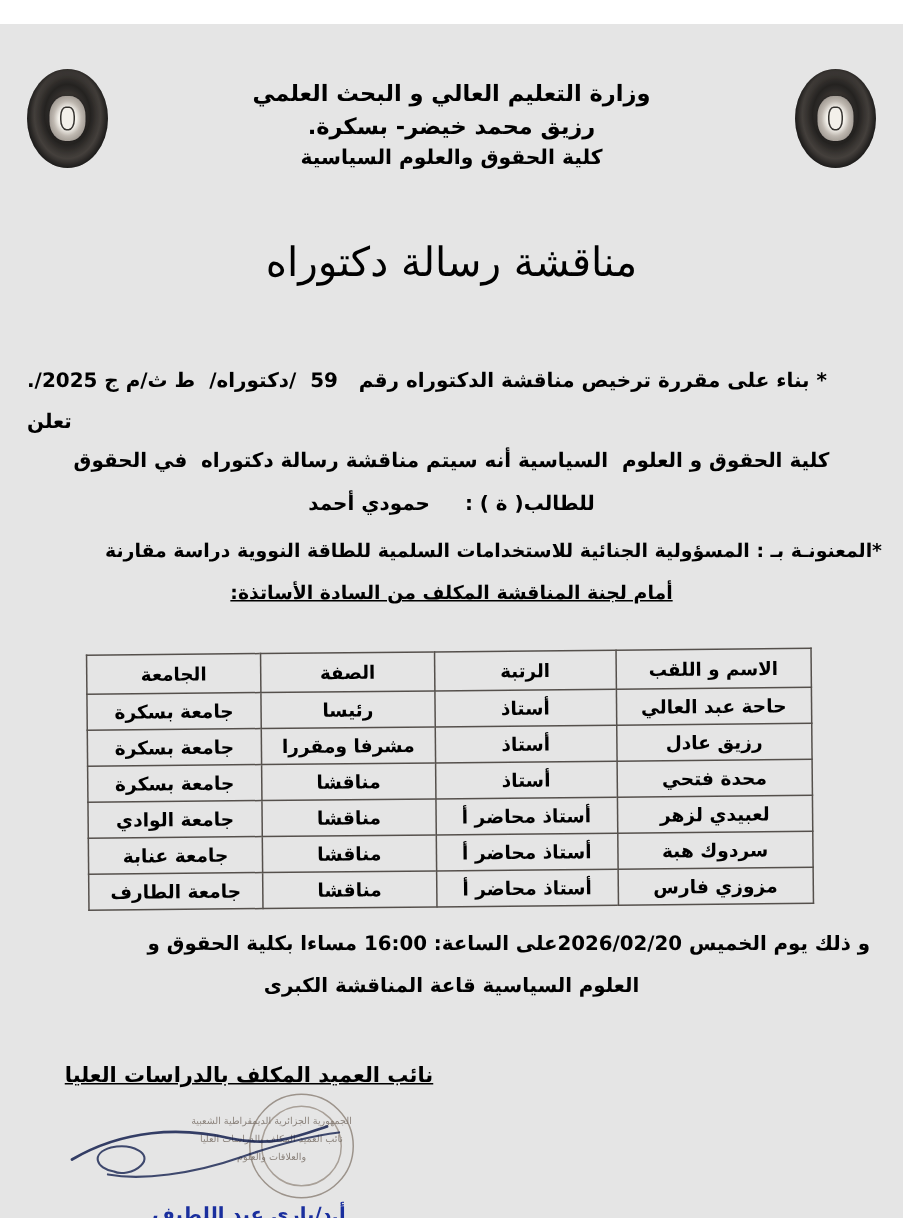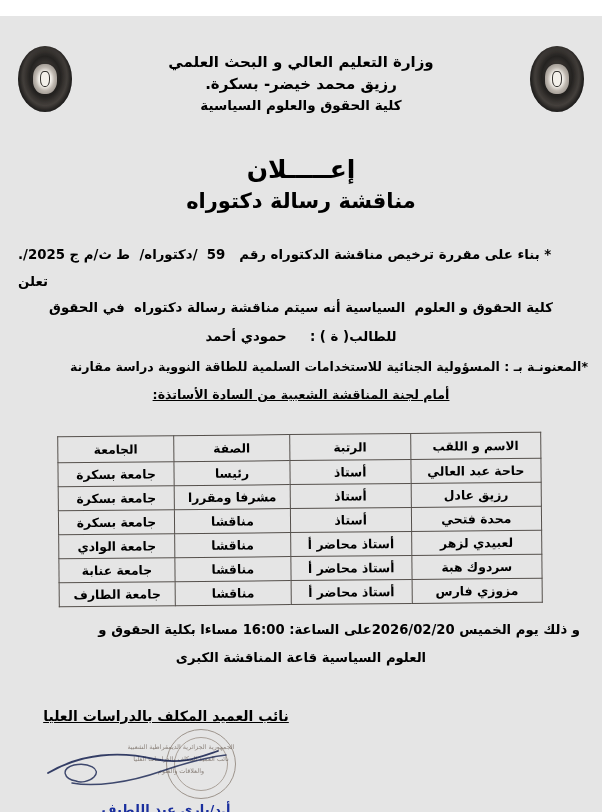--- a/index.html
+++ b/index.html
@@ -82,22 +82,22 @@
     left: 0; right: 0;
     text-align: center;
   }
   .title-main {
     font-size: 25px;
     font-weight: bold;
     letter-spacing: 1px;
     line-height: 1.15;
   }
   .title-sub {
-    font-size: 21px;
-    font-weight: bold;
+    font-size: 27px;
+    font-weight: normal;
     margin-top: 4px;
     line-height: 1.2;
   }
 
   
   .body-block {
     position: absolute;
     top: 226px;
     left: 18px;
     right: 18px;
@@ -255,41 +255,40 @@
       <div class="emblem"></div>
     </div>
     <div class="header-lines">
       <div class="hline1">وزارة التعليم العالي و البحث العلمي</div>
       <div class="hline2">رزيق محمد خيضر- بسكرة.</div>
       <div class="hline3">كلية الحقوق والعلوم السياسية</div>
     </div>
   </div>
 
   <div class="title-block">
-    <div class="title-main">إعـــــلان</div>
     <div class="title-sub">مناقشة رسالة دكتوراه</div>
   </div>
 
   <div class="body-block">
     <div class="p-line rtl-right">* بناء على مقررة ترخيص مناقشة الدكتوراه رقم   59  /دكتوراه/  ط ث/م ج 2025/. تعلن</div>
     <div class="p-line center-ish">كلية الحقوق و العلوم  السياسية أنه سيتم مناقشة رسالة دكتوراه  في الحقوق</div>
     <div class="student-line">
       <span>للطالب( ة )  :</span>
       <span style="display:inline-block;width:14px"></span>
       <span>حمودي أحمد</span>
     </div>
   </div>
 
   <div class="thesis-block">
     <div class="thesis-title-line">
       <span>*المعنونـة بـ :</span>
       <span>المسؤولية الجنائية للاستخدامات السلمية للطاقة النووية  دراسة مقارنة</span>
     </div>
     <div class="jury-intro">
-      <span>أمام لجنة المناقشة الشعبية من السادة الأساتذة:</span>
+      <span>أمام لجنة المناقشة المكلف من السادة الأساتذة:</span>
     </div>
   </div>
 
   <div class="table-wrap">
     <table class="jury">
       <colgroup>
         <col class="c-name">
           <col class="c-rank">
           <col class="c-role">
           <col class="c-univ">

